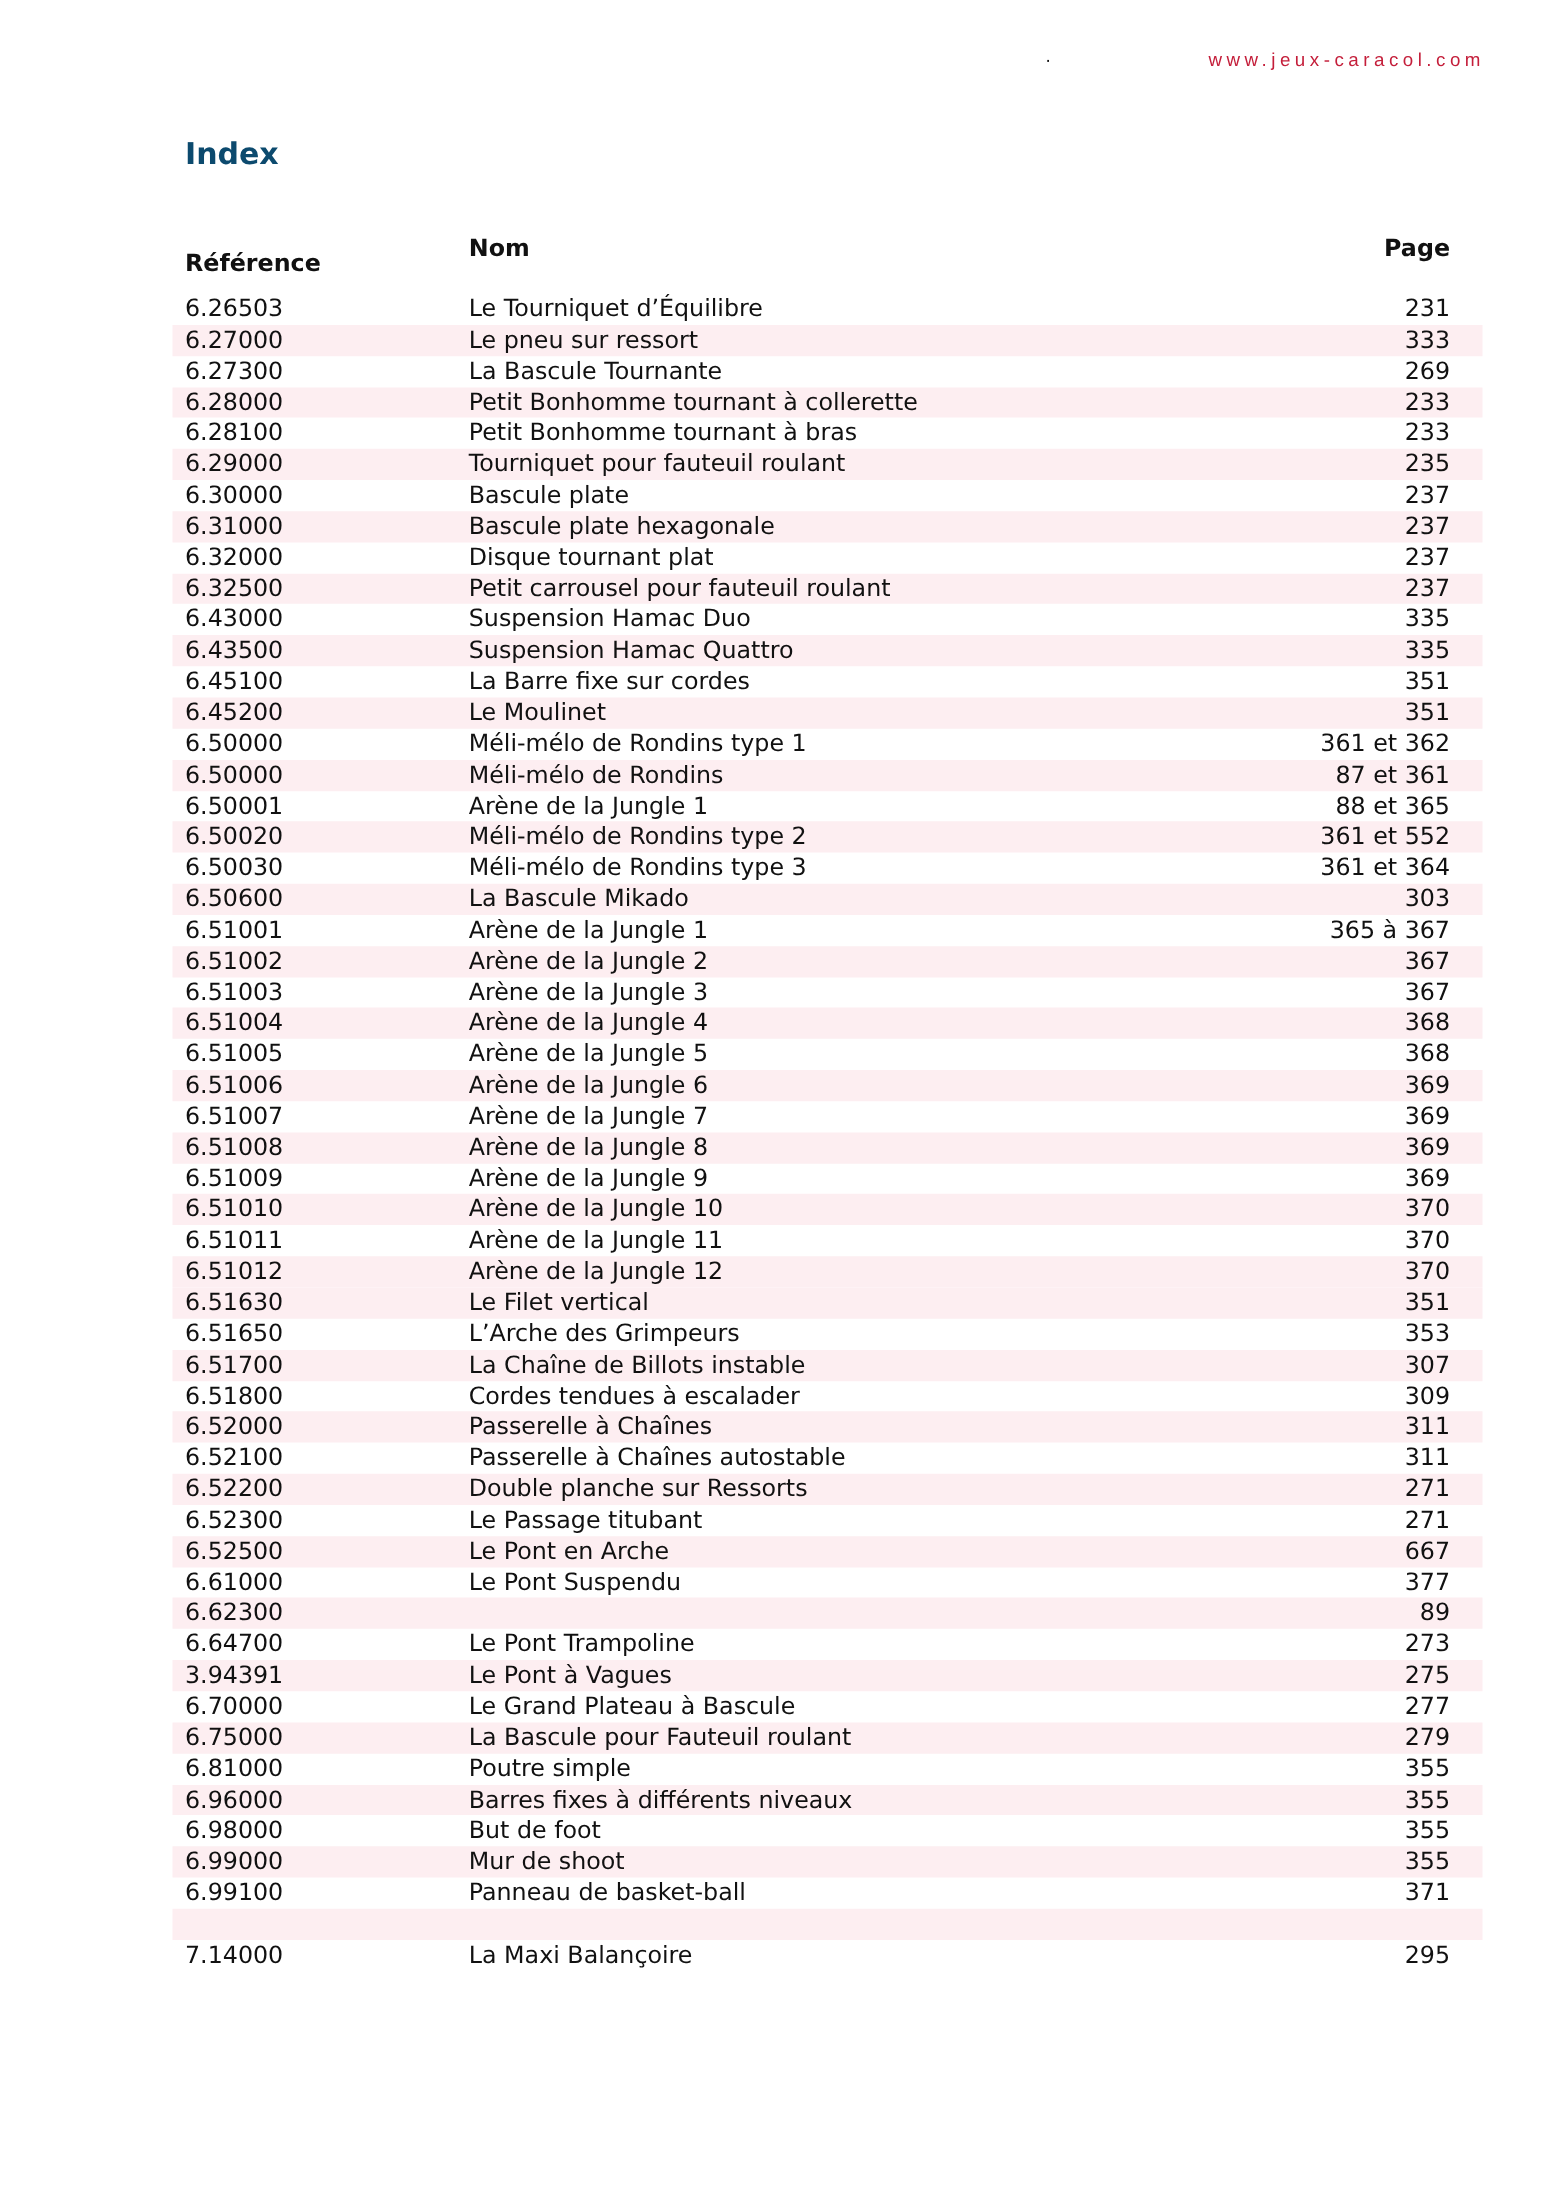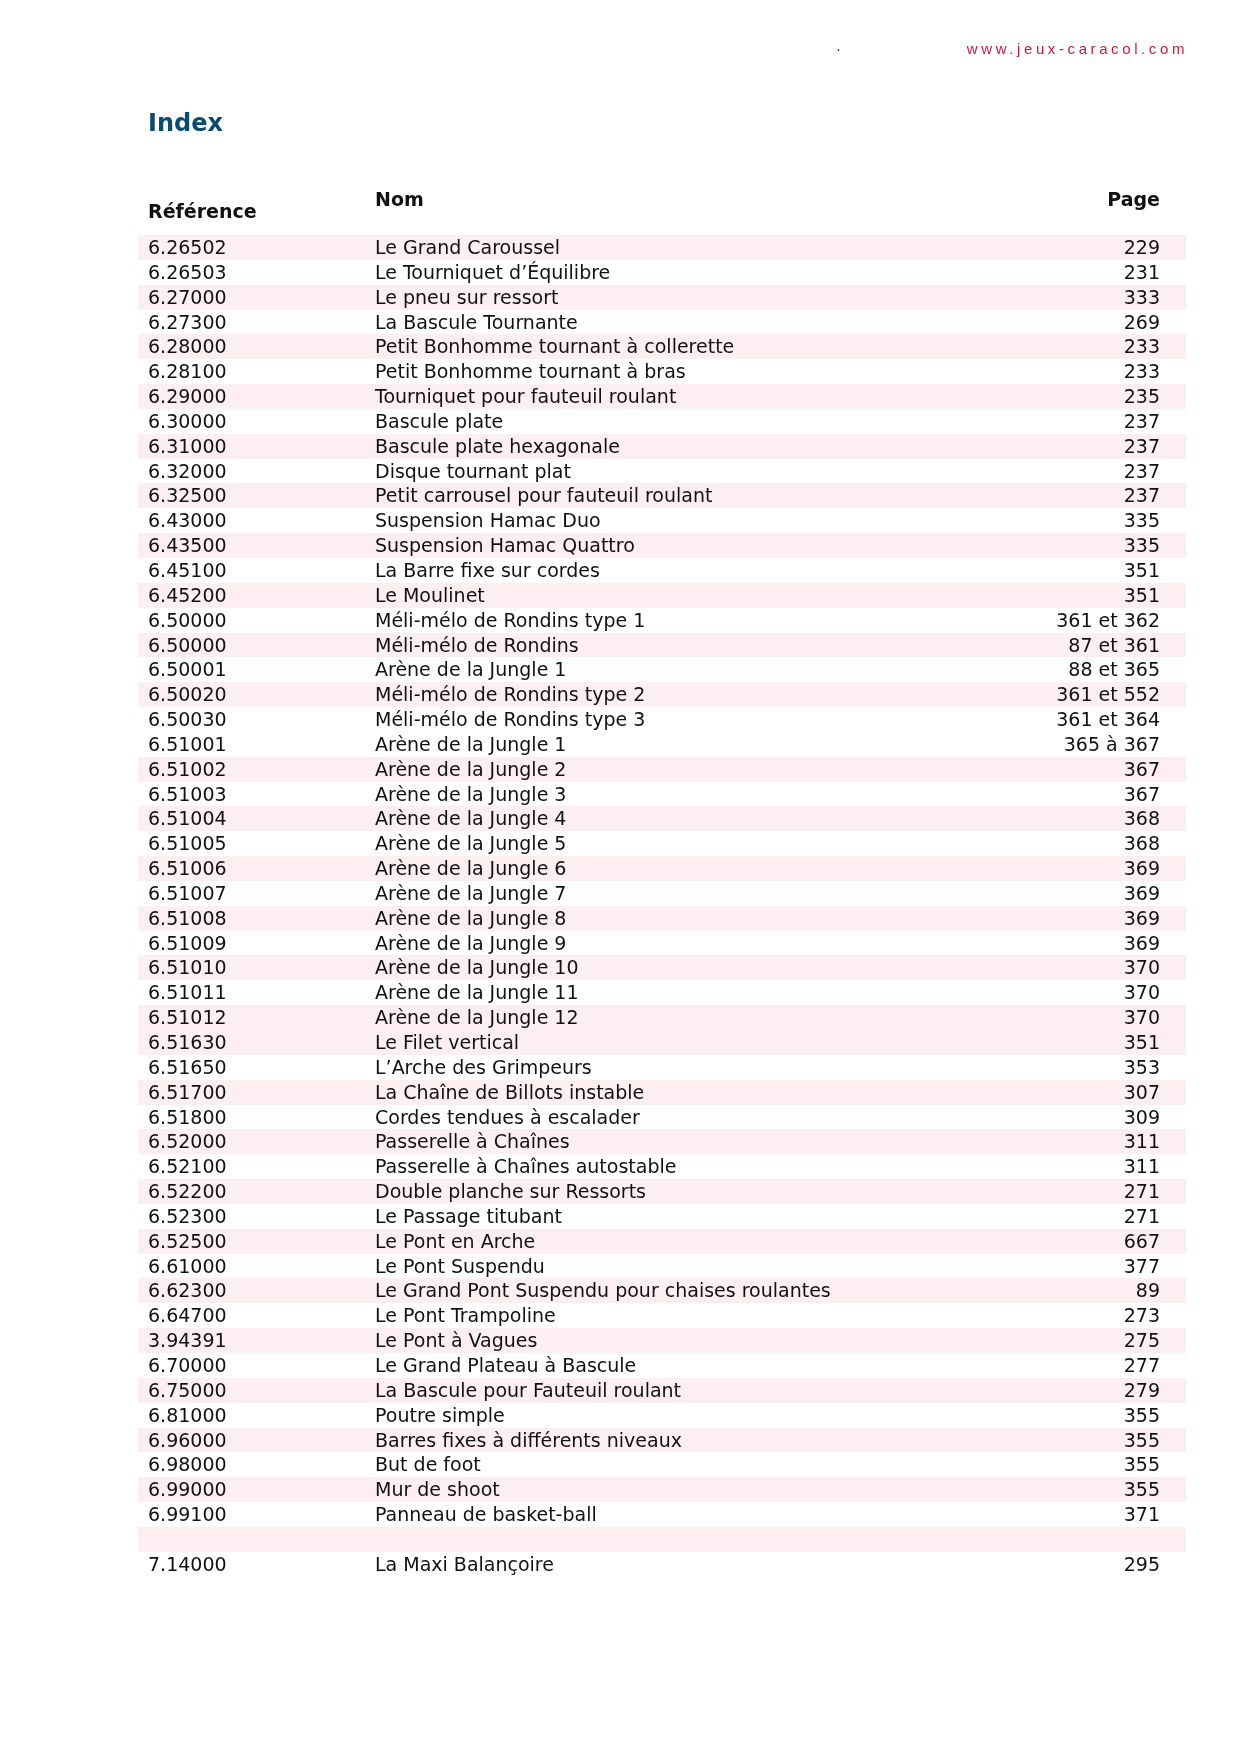--- a/index.html
+++ b/index.html
@@ -103,25 +103,20 @@
 
 <h1 class="index-title">Index</h1>
 
 <div class="col-headers">
   <span class="h-ref">Référence</span>
   <span class="h-nom">Nom</span>
   <span class="h-page">Page</span>
 </div>
 
 <div class="index-table" id="index-table">
-    <div class="row alt">
-      <span class="ref">6.26502</span>
-      <span class="nom">Le Grand Caroussel</span>
-      <span class="pg">229</span>
-    </div>
     <div class="row">
       <span class="ref">6.26503</span>
       <span class="nom">Le Tourniquet d’Équilibre</span>
       <span class="pg">231</span>
     </div>
     <div class="row alt">
       <span class="ref">6.27000</span>
       <span class="nom">Le pneu sur ressort</span>
       <span class="pg">333</span>
     </div>
@@ -203,20 +198,25 @@
     <div class="row alt">
       <span class="ref">6.50020</span>
       <span class="nom">Méli-mélo de Rondins type 2</span>
       <span class="pg">361 et 552</span>
     </div>
     <div class="row">
       <span class="ref">6.50030</span>
       <span class="nom">Méli-mélo de Rondins type 3</span>
       <span class="pg">361 et 364</span>
     </div>
+    <div class="row alt">
+      <span class="ref">6.50600</span>
+      <span class="nom">La Bascule Mikado</span>
+      <span class="pg">303</span>
+    </div>
     <div class="row">
       <span class="ref">6.51001</span>
       <span class="nom">Arène de la Jungle 1</span>
       <span class="pg">365 à 367</span>
     </div>
     <div class="row alt">
       <span class="ref">6.51002</span>
       <span class="nom">Arène de la Jungle 2</span>
       <span class="pg">367</span>
     </div>
@@ -315,21 +315,20 @@
       <span class="nom">Le Pont en Arche</span>
       <span class="pg">667</span>
     </div>
     <div class="row">
       <span class="ref">6.61000</span>
       <span class="nom">Le Pont Suspendu</span>
       <span class="pg">377</span>
     </div>
     <div class="row alt">
       <span class="ref">6.62300</span>
-      <span class="nom">Le Grand Pont Suspendu pour chaises roulantes</span>
       <span class="pg">89</span>
     </div>
     <div class="row">
       <span class="ref">6.64700</span>
       <span class="nom">Le Pont Trampoline</span>
       <span class="pg">273</span>
     </div>
     <div class="row alt">
       <span class="ref">3.94391</span>
       <span class="nom">Le Pont à Vagues</span>

